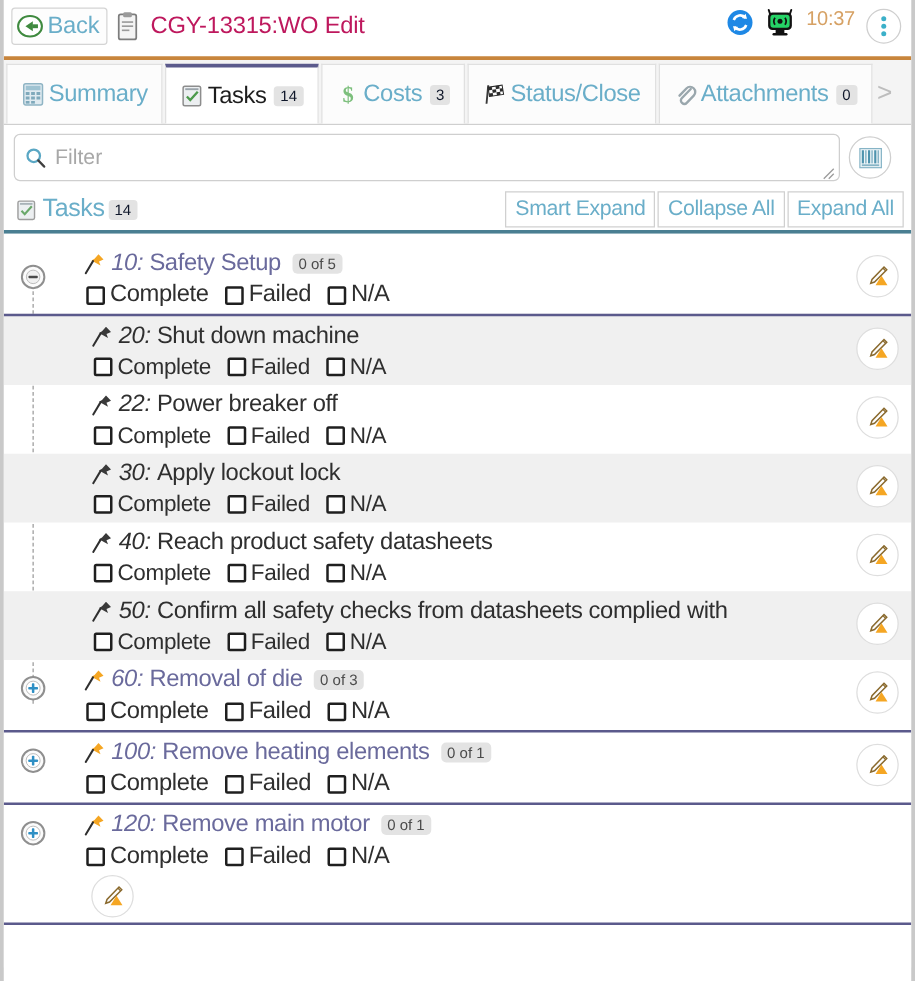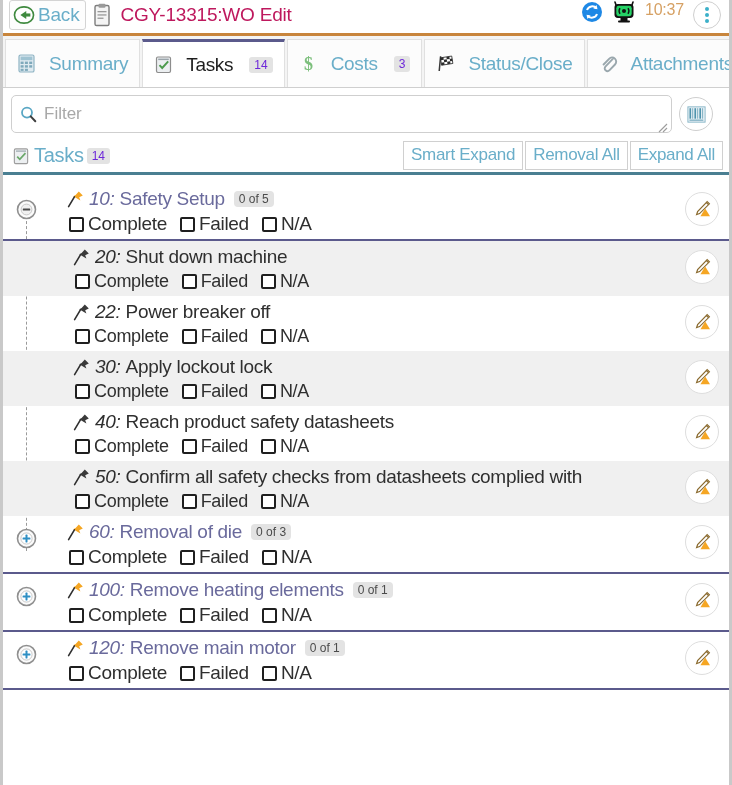--- a/index.html
+++ b/index.html
@@ -15,21 +15,21 @@
     width: 732px; height: 785px;
     overflow: hidden;
     background: #fff;
     border-left: 3px solid #c9c9c9;
     border-right: 3px solid #c9c9c9;
   }
 
   
   .titlebar {
     position: relative;
-    height: 36px;
+    height: 48px;
     background: #ffffff;
     border-bottom: 3px solid #c8853c;
     display: flex;
     align-items: center;
     padding: 0 8px 4px 6px;
   }
   .back-btn {
     display: flex; align-items: center;
     gap: 3px;
     border: 1px solid #d4d4d4;
@@ -80,42 +80,42 @@
     height: 52px;
     display: flex;
     align-items: stretch;
     background: #f4f4f4;
     border-bottom: 1px solid #cfcfcf;
     padding: 3px 0 0 2px;
     overflow: hidden;
   }
   .tab {
     display: flex; align-items: center; justify-content: center;
-    gap: 13px;
+    gap: 3px;
     padding: 0 11px;
     background: #fcfcfc;
     border: 1px solid #e0e0e0;
     border-bottom: none;
     margin-right: 2px;
     cursor: pointer;
     position: relative;
     white-space: nowrap;
   }
   .tab.active {
     background: #ffffff;
     border-top: 3px solid #5b5a8c;
     padding-top: 0;
   }
   .tab-label { color: #6aaec9; font-size: 19px; letter-spacing: -0.3px; }
   .tab.active .tab-label { color: #1d1d1d; }
   .tab-ico { width: 19px; height: 19px; display:block; flex:none; }
   .cnt {
     display: inline-block;
     background: #e3e3e3;
-    color: #6d28d9;
+    color: #0f172a;
     font-size: 12px;
     border-radius: 3px;
     padding: 2px 5px;
     line-height: 1;
     margin-left: 3px;
   }
   .tab-more {
     display: flex; align-items: center;
     color: #bdbdbd; font-size: 21px; padding: 0 2px;
   }
@@ -209,21 +209,21 @@
     position: relative;
     display: flex;
     align-items: flex-start;
     min-height: 52px;
     padding: 5px 0 4px 0;
   }
   .row.parent { padding-left: 64px; }
   .row.child  { padding-left: 70px; }
   .row.shade  { background: #f0f0f0; }
   .row.topline  { border-top: 2px solid #5b5a8c; }
-  .row.botline  { border-bottom: 2px solid #5b5a8c; }
+  .row.botline  { border-bottom: 2px solid #5b5a8c; flex-direction: column; }
 
   .row-body { flex: 1; min-width: 0; }
   .task-line {
     display: flex; align-items: center;
     gap: 5px;
     white-space: nowrap;
   }
   .pin { width: 17px; height: 18px; display: block; flex: none; }
   .tnum {
     font-style: italic;
@@ -445,21 +445,21 @@
       <svg class="sec-ico" viewBox="0 0 19 19">
         <rect x="2.5" y="2" width="14" height="15.5" rx="1.4" fill="#eceff1" stroke="#9d9d9d" stroke-width="1.2"></rect>
         <rect x="4.2" y="3.6" width="10.6" height="1.5" fill="#a8b2b8"></rect>
         <path d="M5.5 10.2 L8.2 13 L14.2 6.4" stroke="#6aa86a" stroke-width="1.8" fill="none"></path>
       </svg>
     </span>
     <span class="sec-title">Tasks</span>
     <span class="cnt">14</span>
     <div class="sec-actions">
       <button class="sec-btn">Smart Expand</button>
-      <button class="sec-btn">Removal All</button>
+      <button class="sec-btn">Collapse All</button>
       <button class="sec-btn">Expand All</button>
     </div>
   </div>
 
   <div class="tree">
 
     <div class="vline" style="top:36px; height:340px;"></div>
 
     <div class="grp">
       <span class="twisty" style="top:16px;">

